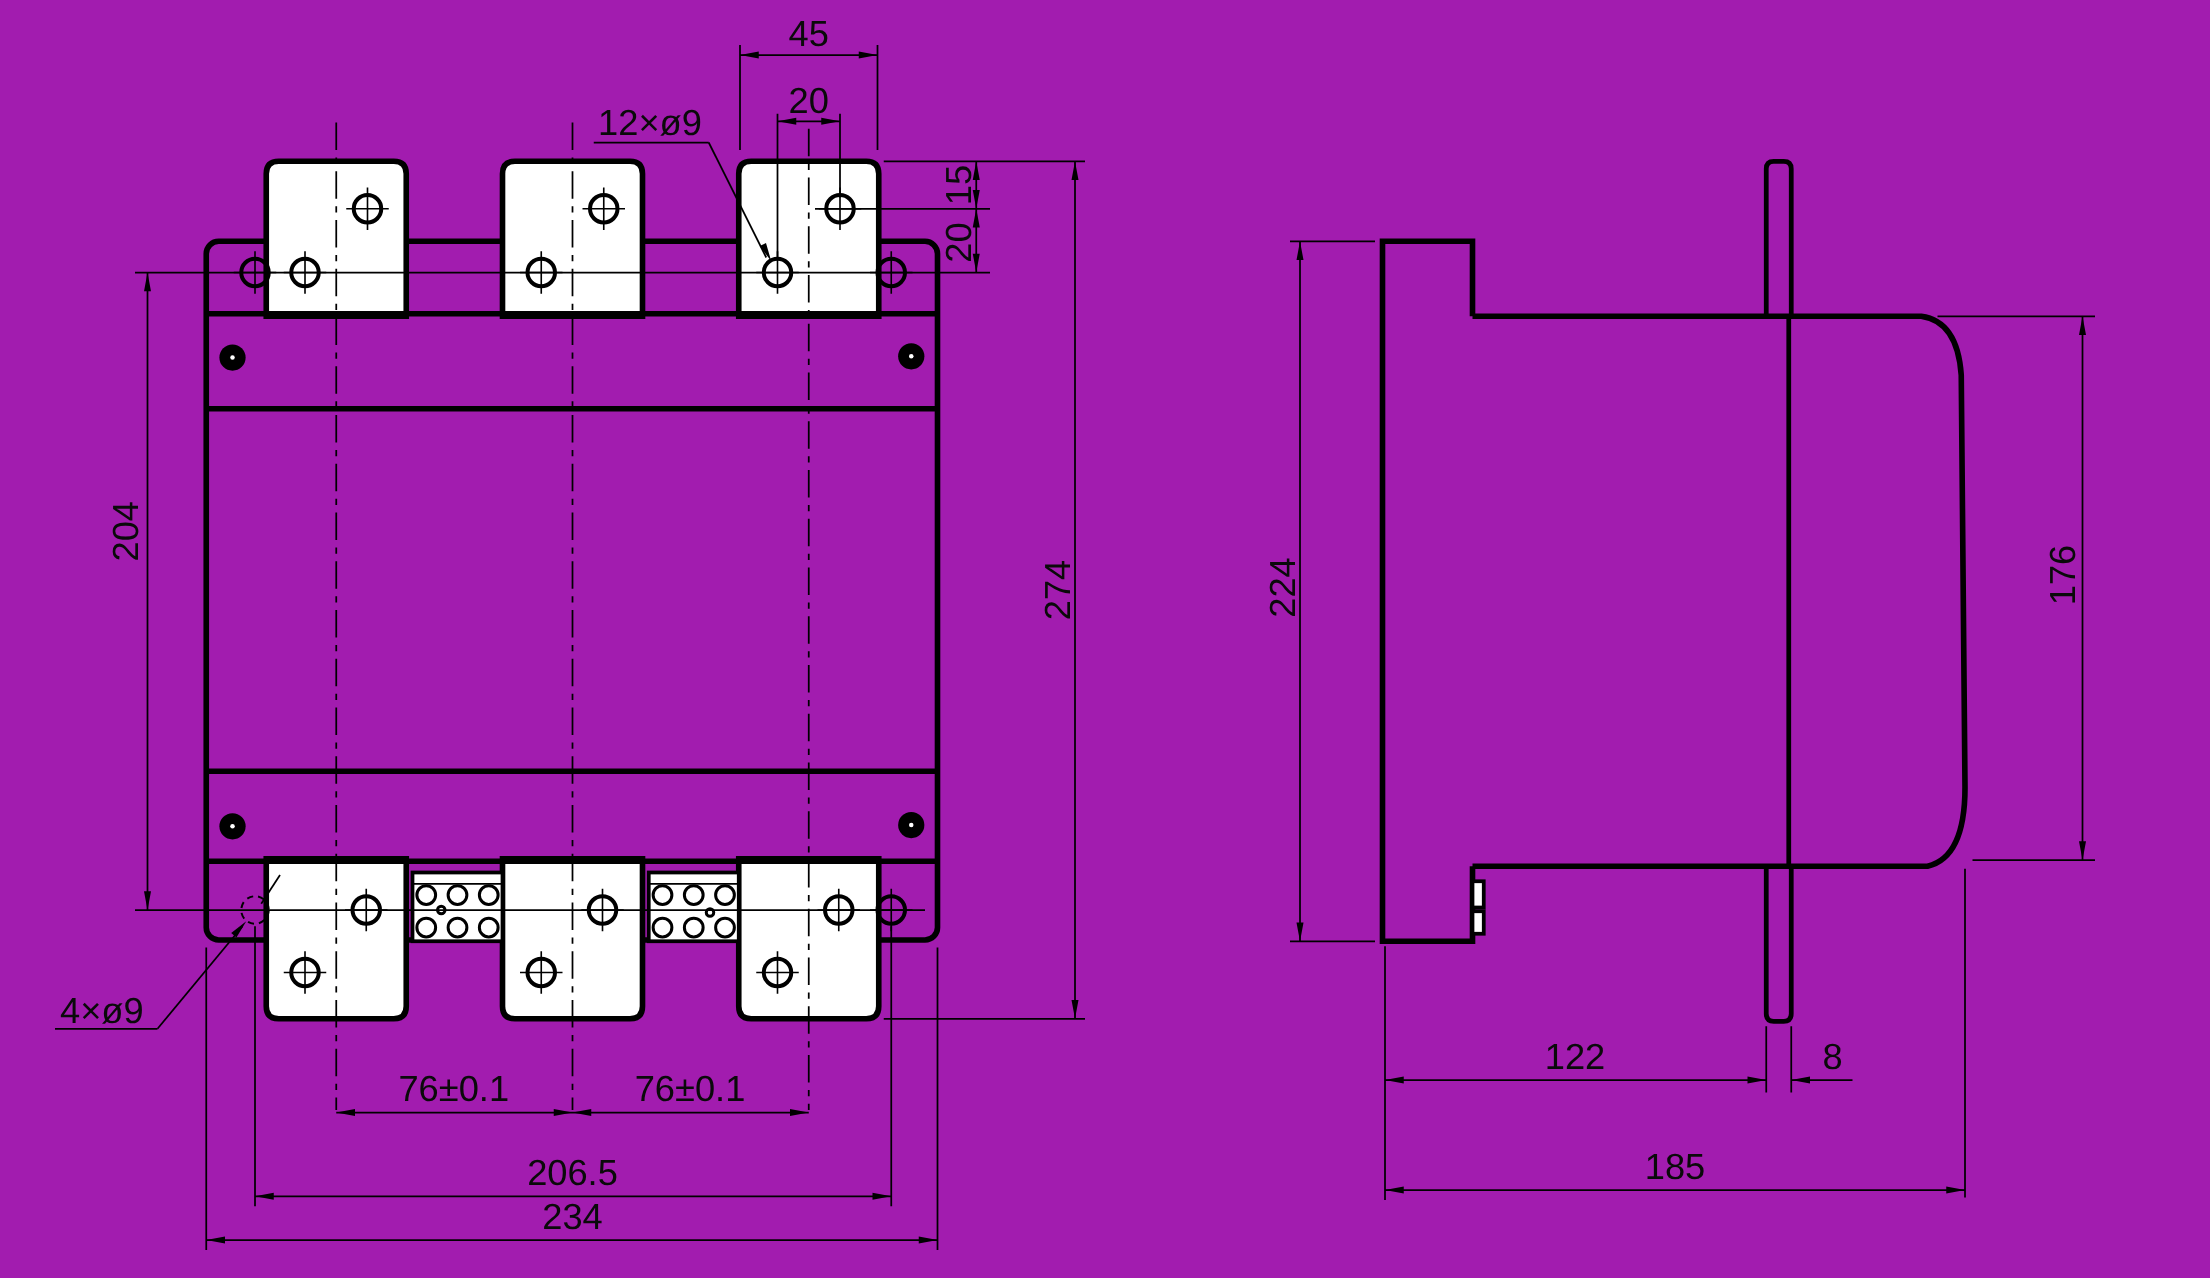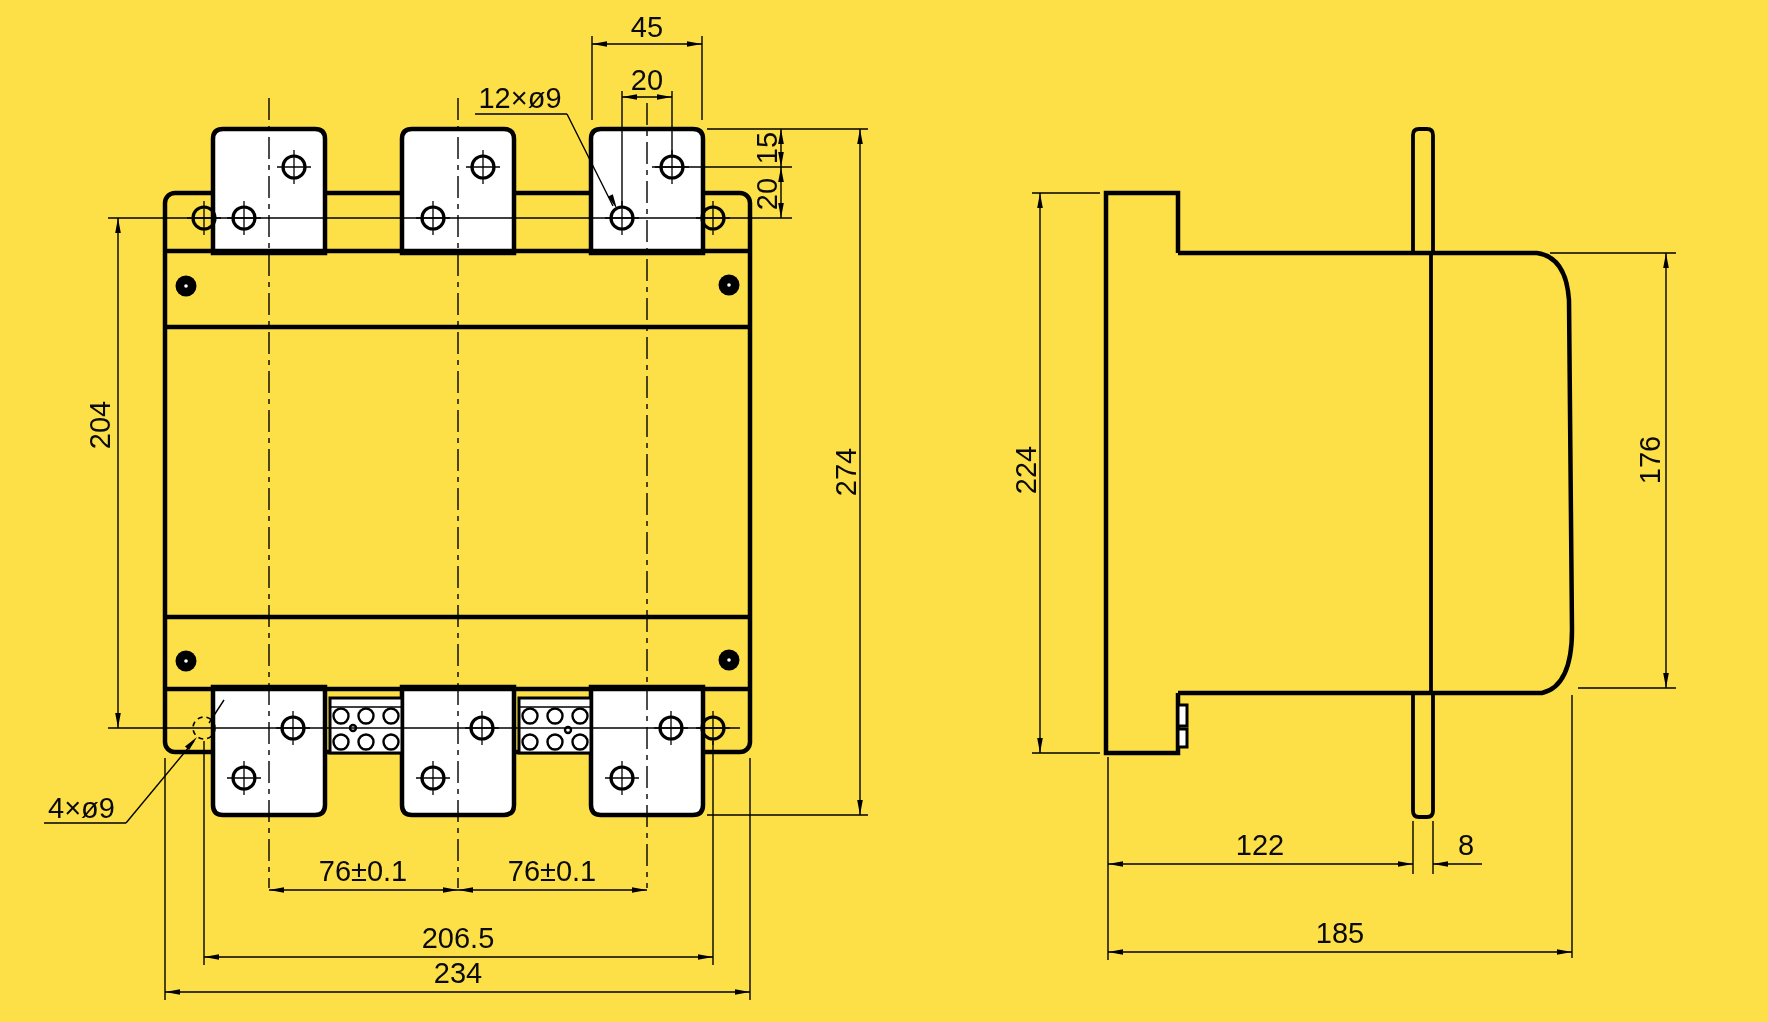--- a/index.html
+++ b/index.html
@@ -1,16 +1,16 @@
 <!DOCTYPE html>
 <html><head>
 <meta charset="utf-8">
 <style>
   html,body{margin:0;padding:0;background:#ffffff;}
-  .stage{width:1768px;height:1022px;background:#fde047;position:relative;overflow:hidden;}
+  .stage{width:1768px;height:1022px;background:#a21caf;position:relative;overflow:hidden;}
   svg{display:block;}
   text{font-family:"Liberation Sans", sans-serif;font-size:29px;fill:#0a0a0a;}
   .ln{stroke:#000;fill:none;}
   .w45{stroke-width:4.5;}
   .w38{stroke-width:3.8;}
   .w30{stroke-width:3;}
   .thin{stroke-width:1.4;}
   .white{fill:#ffffff;}
   .cl{stroke-dasharray:22 6 5 6;}
   .hdash{stroke-dasharray:5 4;}

